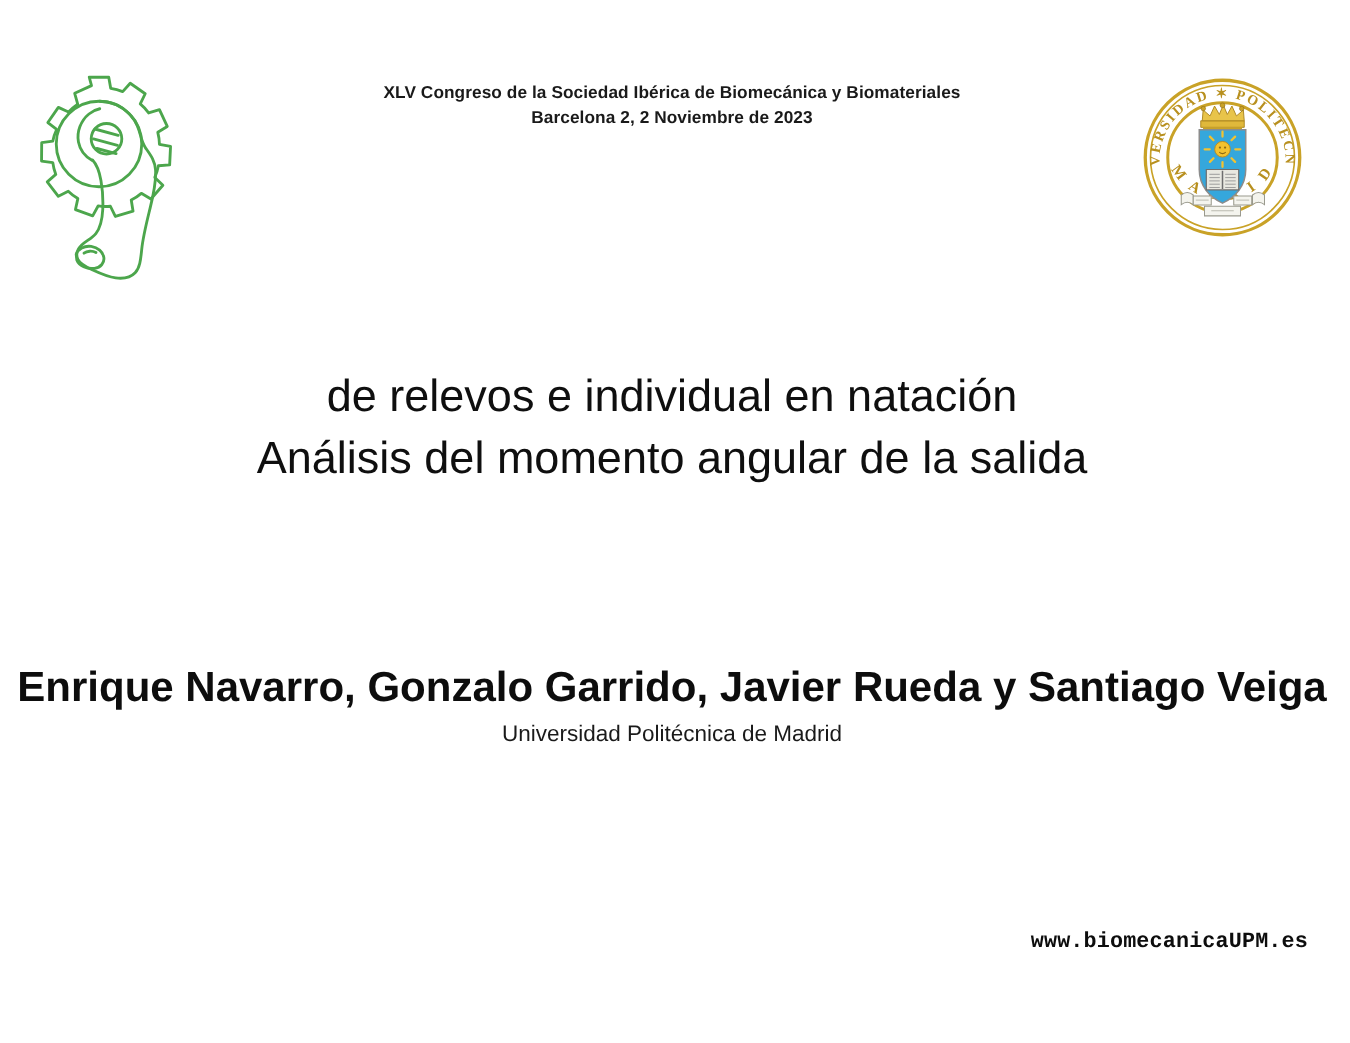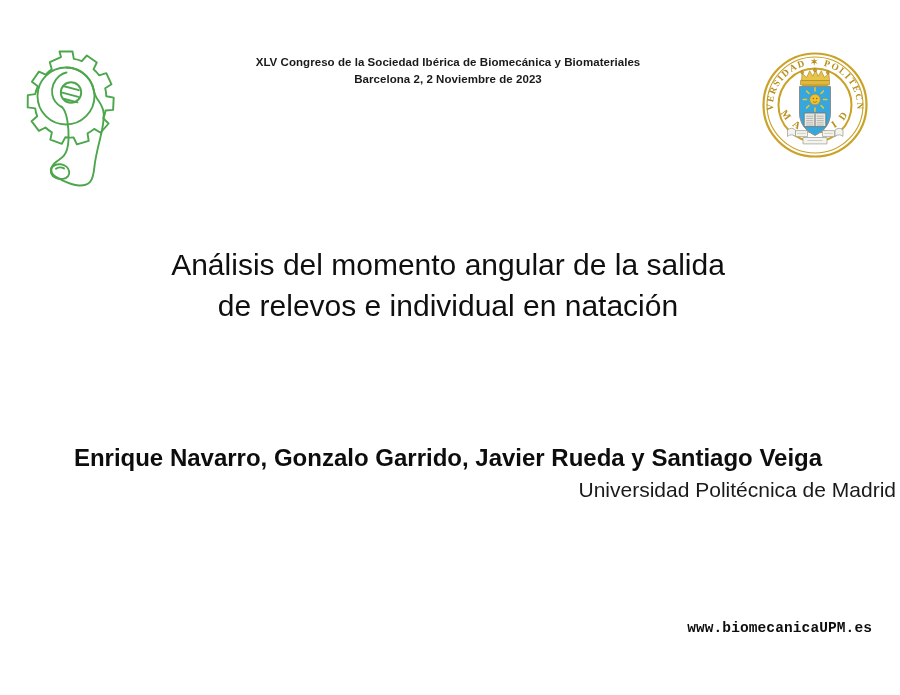--- a/index.html
+++ b/index.html
@@ -69,32 +69,32 @@
   .main-title .tline { display: block; }
 
   
   .authors {
     position: absolute;
     left: 0;
     right: 0;
     top: 443px;
     text-align: center;
     color: #0d0d0d;
-    font-size: 24px;
+    font-size: 28px;
     font-weight: bold;
     line-height: 30px;
   }
   .affiliation {
     position: absolute;
     left: 0;
     right: 0;
     top: 477px;
-    text-align: right;
+    text-align: center;
     color: #1a1a1a;
-    font-size: 21px;
+    font-size: 15px;
     font-weight: normal;
     line-height: 25px;
   }
 
   
   .footer-site {
     position: absolute;
     right: 24px;
     top: 620px;
     color: #0d0d0d;
@@ -249,22 +249,22 @@
         <g stroke="#A8A89C" stroke-width="0.5">
           <path d="M36.2 82.4 h8.6"></path>
             <path d="M63.2 82.4 h8.6"></path>
             <path d="M46.5 89.5 h15.0"></path>
         </g>
       </g>
     </svg>
   </div>
 
   <h1 class="main-title">
+    <span class="tline">de relevos e individual en natación</span>
     <span class="tline">Análisis del momento angular de la salida</span>
-    <span class="tline">de relevos e individual en natación</span>
   </h1>
 
   <div class="authors">Enrique Navarro, Gonzalo Garrido, Javier Rueda y Santiago Veiga</div>
   <div class="affiliation">Universidad Politécnica de Madrid</div>
 
   <div class="footer-site">www.biomecanicaUPM.es</div>
 
 </div>
 
 </body></html>

